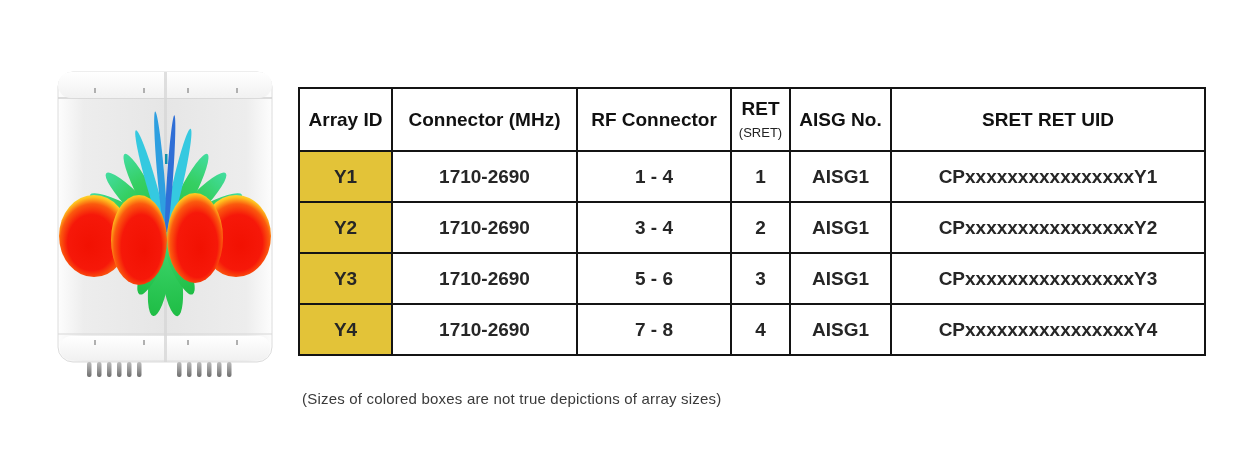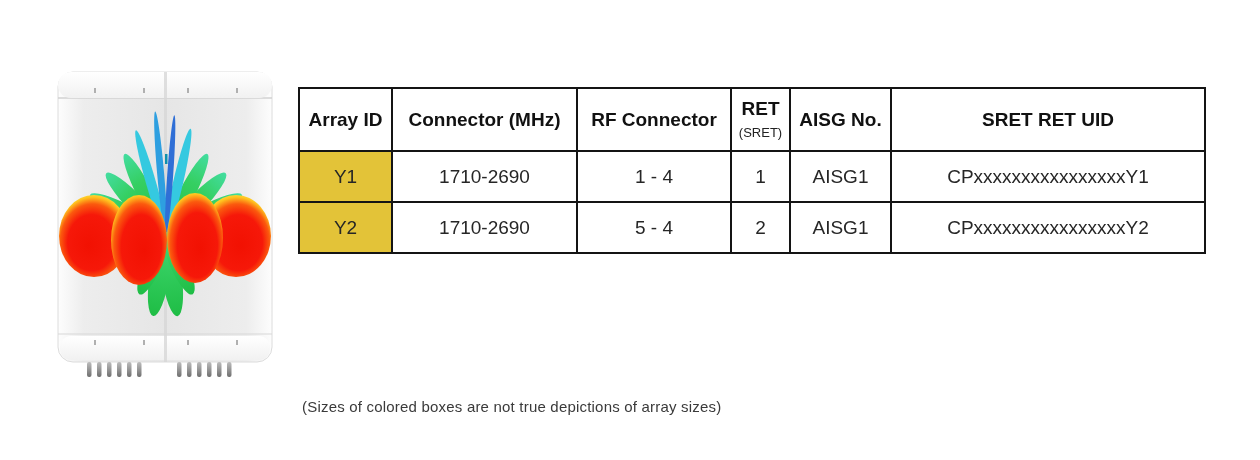--- a/index.html
+++ b/index.html
@@ -18,27 +18,27 @@
   }
   .spec-table th,.spec-table td{
     border:2px solid #141414;
     text-align:center;vertical-align:middle;
     padding:0 4px;overflow:hidden;white-space:nowrap;
   }
   .spec-table th{
     font-weight:700;font-size:19px;color:#111111;height:61px;line-height:1.15;
   }
   .spec-table td{
-    font-weight:400;font-size:19px;color:#262626;height:49px;margin-top:8px;
+    font-weight:700;font-size:19px;color:#262626;height:49px;margin-top:8px;
   }
   .sret{display:block;font-size:13px;font-weight:400;color:#222;margin-top:7px;}
   td.array-id{background:#e3c338;}
   
   .footnote{
-    position:absolute;left:302px;top:398px;
+    position:absolute;left:302px;top:390px;
     font-size:15px;color:#3a3a3a;letter-spacing:.2px;
   }
 </style>
 </head>
 <body>
 
 <div class="antenna">
   <svg width="222" height="316" viewBox="0 0 222 316">
     <defs>
       <linearGradient id="bodyGrad" x1="0" y1="0" x2="1" y2="0">
@@ -184,21 +184,37 @@
       <td class="array-id">Y1</td>
       <td>1710-2690</td>
       <td>1 - 4</td>
       <td>1</td>
       <td>AISG1</td>
       <td>CPxxxxxxxxxxxxxxxxY1</td>
     </tr>
     <tr>
       <td class="array-id">Y2</td>
       <td>1710-2690</td>
-      <td>5 - 4</td>
+      <td>3 - 4</td>
       <td>2</td>
       <td>AISG1</td>
       <td>CPxxxxxxxxxxxxxxxxY2</td>
+    </tr>
+    <tr>
+      <td class="array-id">Y3</td>
+      <td>1710-2690</td>
+      <td>5 - 6</td>
+      <td>3</td>
+      <td>AISG1</td>
+      <td>CPxxxxxxxxxxxxxxxxY3</td>
+    </tr>
+    <tr>
+      <td class="array-id">Y4</td>
+      <td>1710-2690</td>
+      <td>7 - 8</td>
+      <td>4</td>
+      <td>AISG1</td>
+      <td>CPxxxxxxxxxxxxxxxxY4</td>
     </tr>
   </tbody>
 </table>
 
 <div class="footnote">(Sizes of colored boxes are not true depictions of array sizes)</div>
 
 </body></html>

